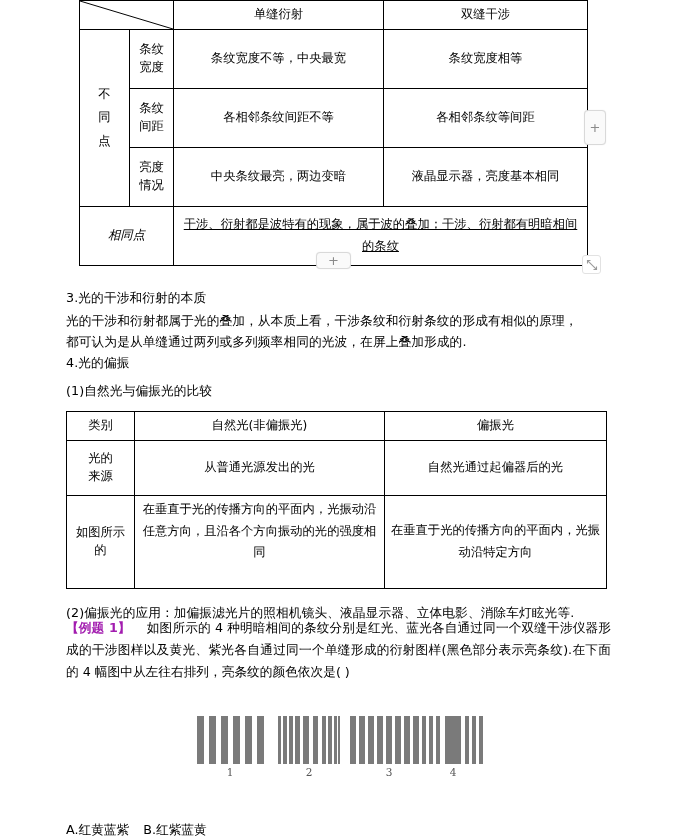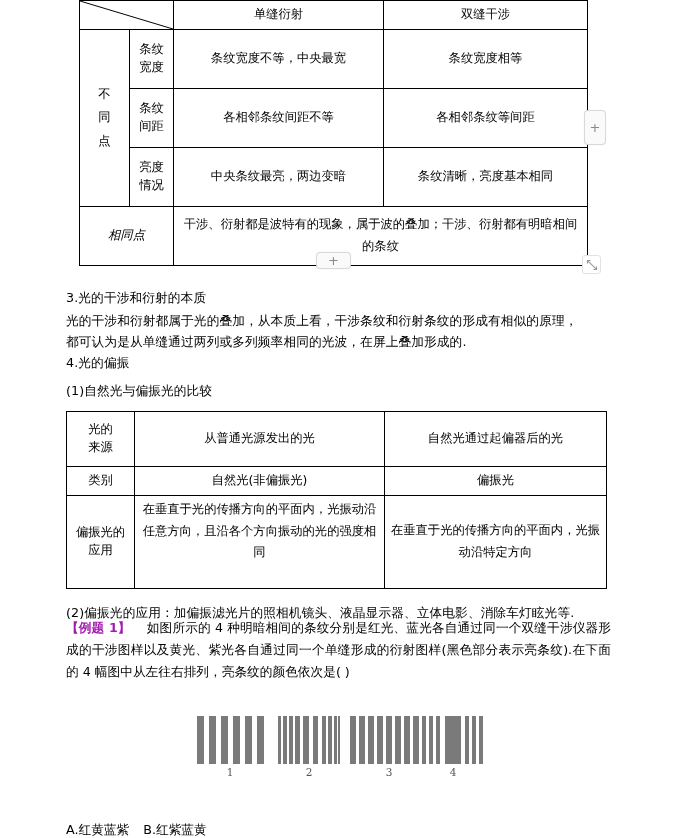--- a/index.html
+++ b/index.html
@@ -232,25 +232,25 @@
             </td>
           <td>各相邻条纹间距不等</td>
           <td>各相邻条纹等间距</td>
         </tr>
         <tr>
           <td class="narrow-stack" style="height:52px;">
               <div>亮度</div>
               <div>情况</div>
             </td>
           <td>中央条纹最亮，两边变暗</td>
-          <td>条纹清晰，亮度基本相同</td>
+          <td>液晶显示器，亮度基本相同</td>
         </tr>
         <tr>
           <td colspan="2" style="height:52px;font-style:italic;">相同点</td>
-          <td class="left" colspan="2" style="line-height:1.75;">干涉、衍射都是波特有的现象，属于波的叠加；干涉、衍射都有明暗相间的条纹</td>
+          <td class="left" colspan="2" style="line-height:1.75;text-decoration:underline;">干涉、衍射都是波特有的现象，属于波的叠加；干涉、衍射都有明暗相间的条纹</td>
         </tr>
       </tbody>
     </table>
   </div>
 
   <div class="para" style="left:66px; top:288px;">3.光的干涉和衍射的本质</div>
   <div class="para" style="left:66px; top:311px;">光的干涉和衍射都属于光的叠加，从本质上看，干涉条纹和衍射条纹的形成有相似的原理，</div>
   <div class="para" style="left:66px; top:332px;">都可认为是从单缝通过两列或多列频率相同的光波，在屏上叠加形成的.</div>
 
   <div class="para" style="left:66px; top:353px;">4.光的偏振</div>
@@ -258,34 +258,34 @@
 
   <div id="table2-wrap">
     <table id="table2" class="doc-table">
       <colgroup>
         <col style="width:68px">
         <col style="width:250px">
         <col style="width:222px">
       </colgroup>
       <tbody>
         <tr>
+          <td style="height:22px;">类别</td>
+          <td>自然光(非偏振光)</td>
+          <td>偏振光</td>
+        </tr>
+        <tr>
           <td class="narrow-stack" style="width:68px; height:48px;">
               <div>光的</div>
               <div>来源</div>
             </td>
           <td>从普通光源发出的光</td>
           <td>自然光通过起偏器后的光</td>
         </tr>
         <tr>
-          <td style="height:22px;">类别</td>
-          <td>自然光(非偏振光)</td>
-          <td>偏振光</td>
-        </tr>
-        <tr>
-          <td class="narrow-stack" style="width:68px; height:86px;">偏振光的应用</td>
+          <td class="narrow-stack" style="width:68px; height:86px;">如图所示的</td>
           <td class="left" style="vertical-align:top; line-height:1.75;">在垂直于光的传播方向的平面内，光振动沿任意方向，且沿各个方向振动的光的强度相同</td>
           <td class="left" style="vertical-align:middle; line-height:1.75;text-align:center;">在垂直于光的传播方向的平面内，光振动沿特定方向</td>
         </tr>
       </tbody>
     </table>
   </div>
 
   <div class="para" style="left:66px; top:603px;">(2)偏振光的应用：加偏振滤光片的照相机镜头、液晶显示器、立体电影、消除车灯眩光等.</div>
 
   <div id="example-block">

